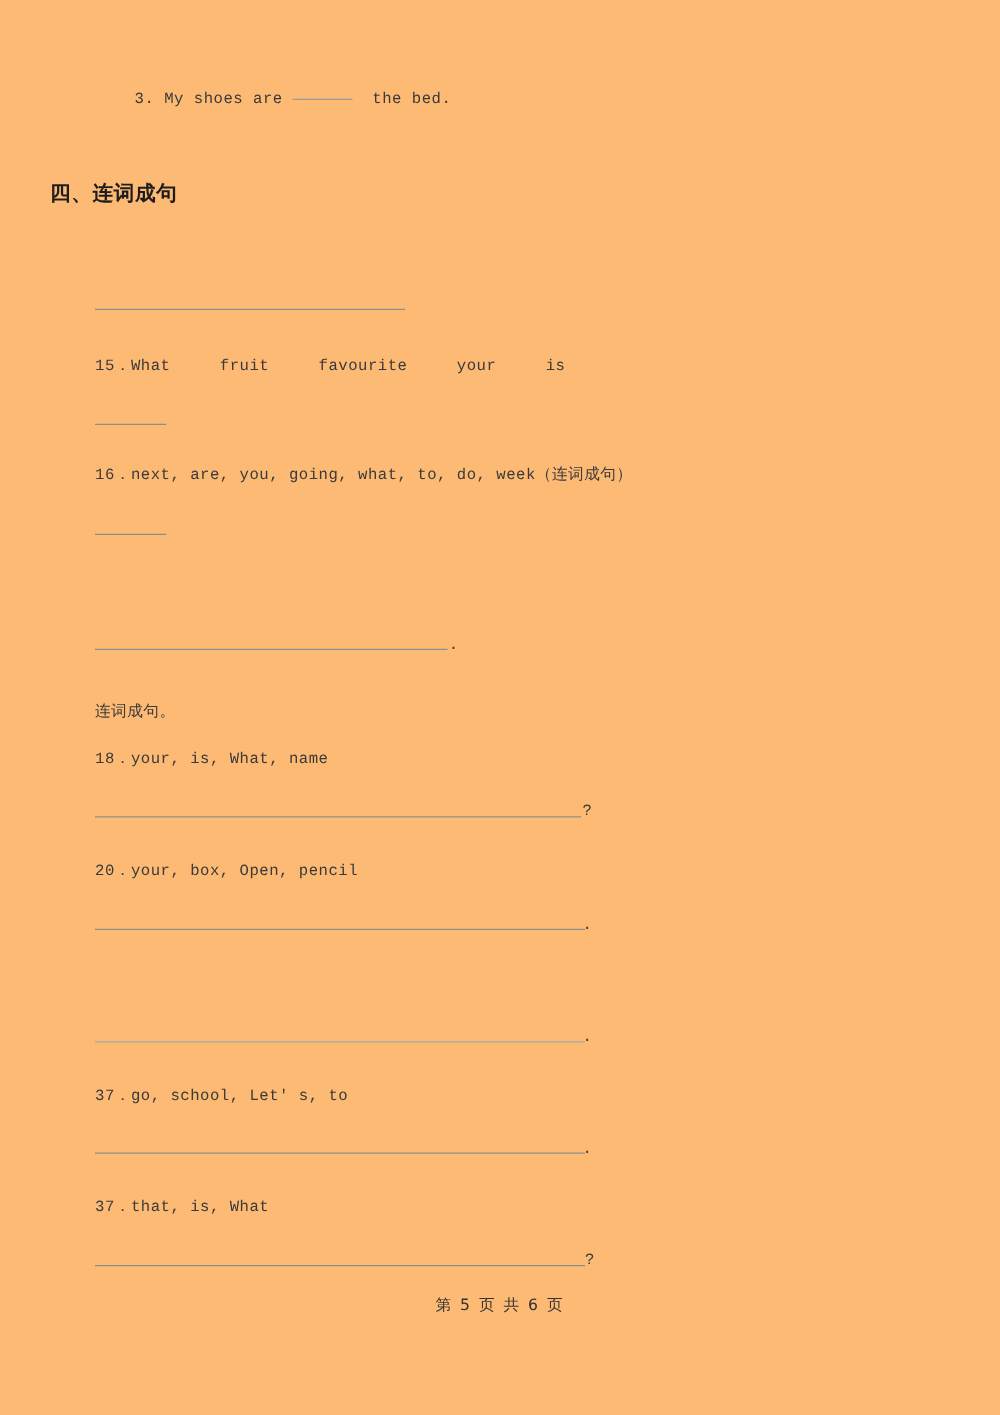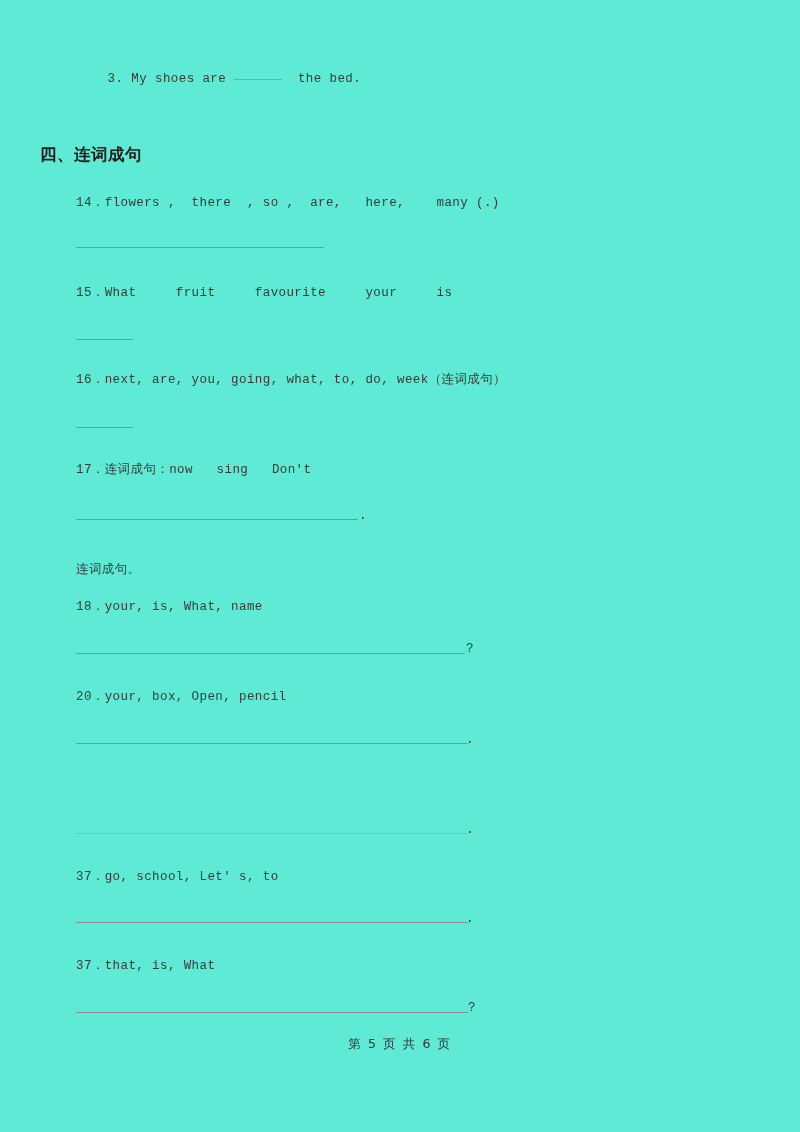--- a/index.html
+++ b/index.html
@@ -13,21 +13,21 @@
     position: relative;
     font-family: "Liberation Mono", "DejaVu Sans Mono", monospace;
     color: #2b2b2b;
     overflow: hidden;
   }
 
   .page {
     position: relative;
     width: 800px;
     height: 1132px;
-    background: #5eead4;
+    background: #fdba74;
   }
 
   
   .q-line {
     position: absolute;
     font-family: "Liberation Mono", "DejaVu Sans Mono", monospace;
     font-size: 12.5px;
     color: #3a3a3a;
     white-space: pre;
     letter-spacing: 0.4px;
@@ -99,30 +99,28 @@
 
 <div class="page">
 
   <div class="q-line" style="left:76px; top:58px;">
     <span>3.</span><span> </span><span>My shoes are</span><span> </span><span class="blank" style="width:48px;"></span><span>  </span><span>the bed.</span>
   </div>
 
 
   <div class="section-head" style="top:144px;">四、连词成句</div>
 
-  <div class="q-line" style="left:76px; top:194px;">14．flowers ,  there  , so ,  are,   here,    many (.)</div>
   <div class="rule" style="left:76px; top:247px; width:248px;"></div>
 
   <div class="q-line" style="left:76px; top:284px;">15．What     fruit     favourite     your     is</div>
   <div class="rule" style="left:76px; top:339px; width:57px;"></div>
 
   <div class="q-line" style="left:76px; top:371px;">16．next, are, you, going, what, to, do, week（连词成句）</div>
   <div class="rule" style="left:76px; top:427px; width:57px;"></div>
 
-  <div class="q-line" style="left:76px; top:461px;">17．连词成句：now   sing   Don't</div>
   <div class="rule" style="left:76px; top:519px; width:282px;"></div>
   <div class="rule-punct" style="left:359px; top:509px;">.</div>
 
   <div class="cjk-note" style="left:76px; top:561px;">连词成句。</div>
 
   <div class="q-line" style="left:76px; top:598px;">18．your, is, What, name</div>
   <div class="rule" style="left:76px; top:653px; width:389px;"></div>
   <div class="rule-punct" style="left:466px; top:642px;">?</div>
 
   <div class="q-line" style="left:76px; top:688px;">20．your, box, Open, pencil</div>

